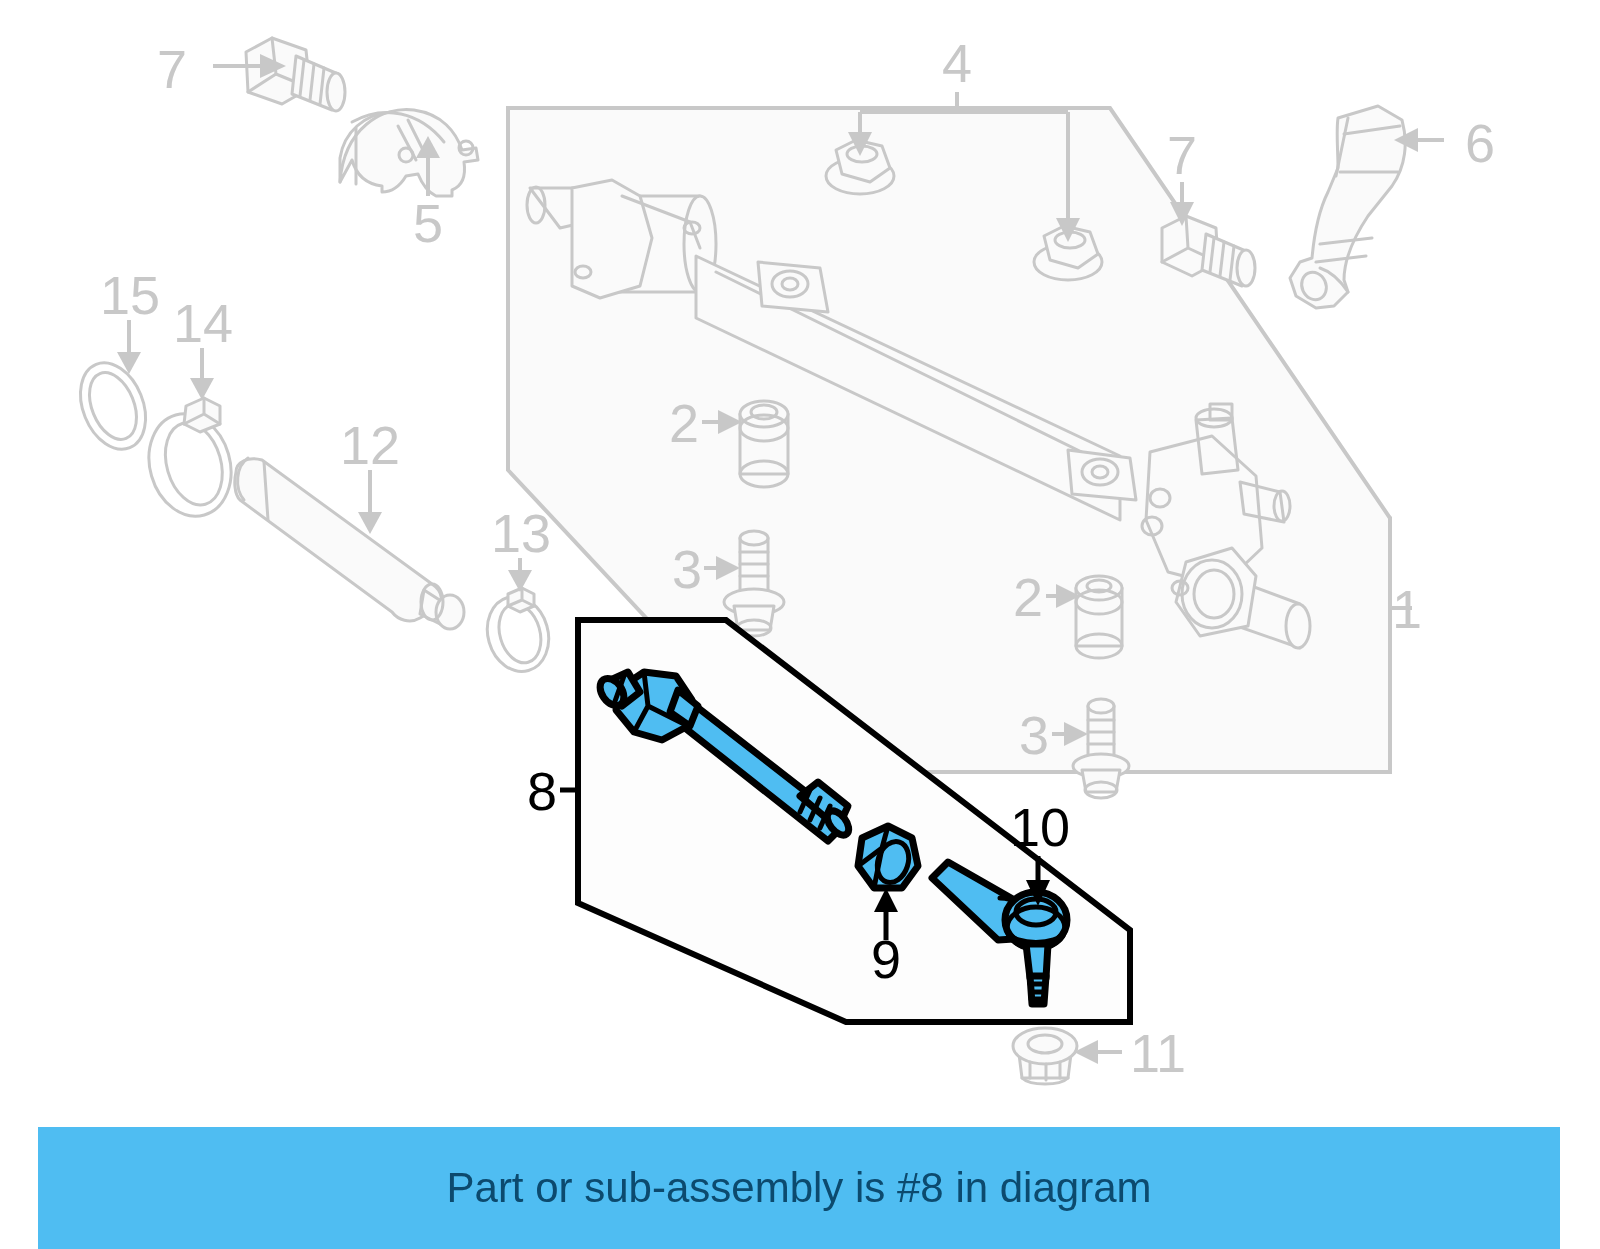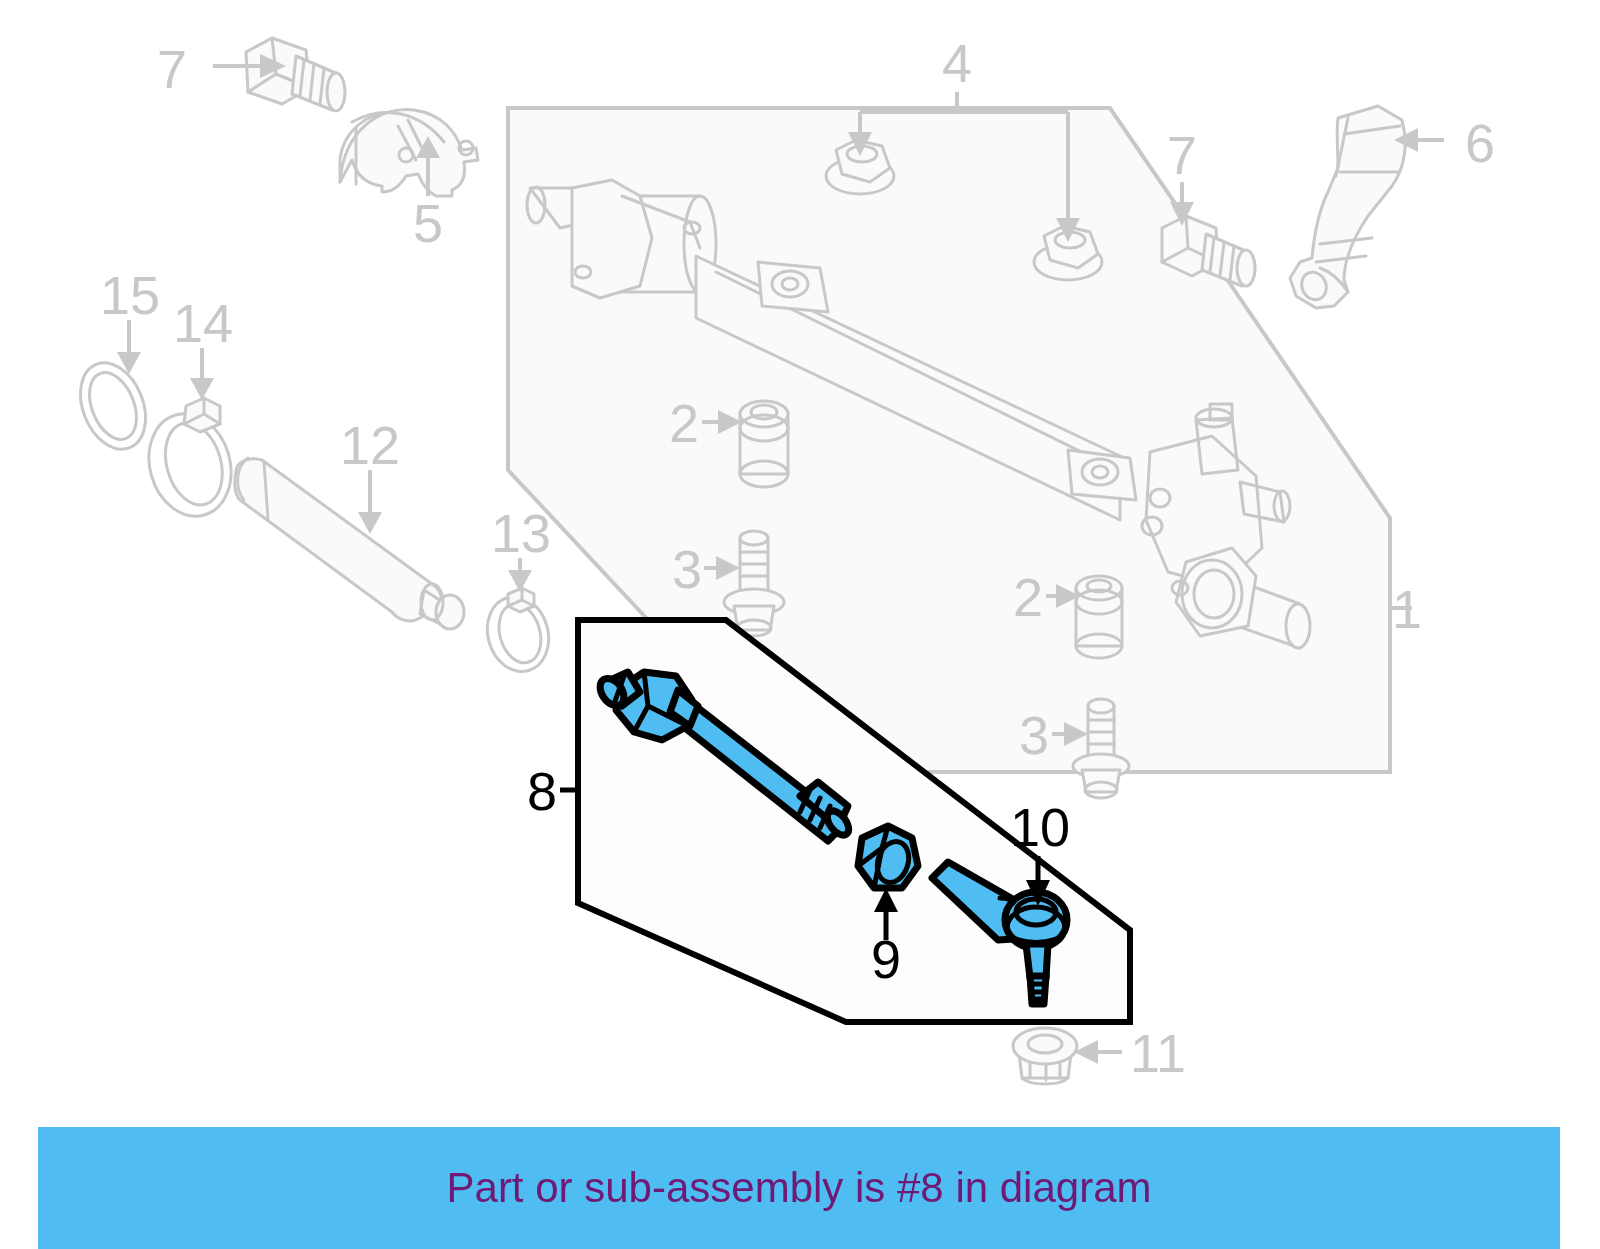--- a/index.html
+++ b/index.html
@@ -34,21 +34,21 @@
     width: 1522px;
     height: 122px;
     background: #4fbdf2;
     display: flex;
     flex-direction: column;
     align-items: center;
     justify-content: center;
     box-sizing: border-box;
   }
   .banner-line {
-    color: #701a75;
+    color: #0c4a6e;
     font-family: "Liberation Sans", sans-serif;
     font-size: 42px;
     line-height: 52px;
     white-space: nowrap;
     letter-spacing: 0px;
   }
   
   .lbl-gray {
     font-family: "Liberation Sans", sans-serif;
     font-size: 54px;

